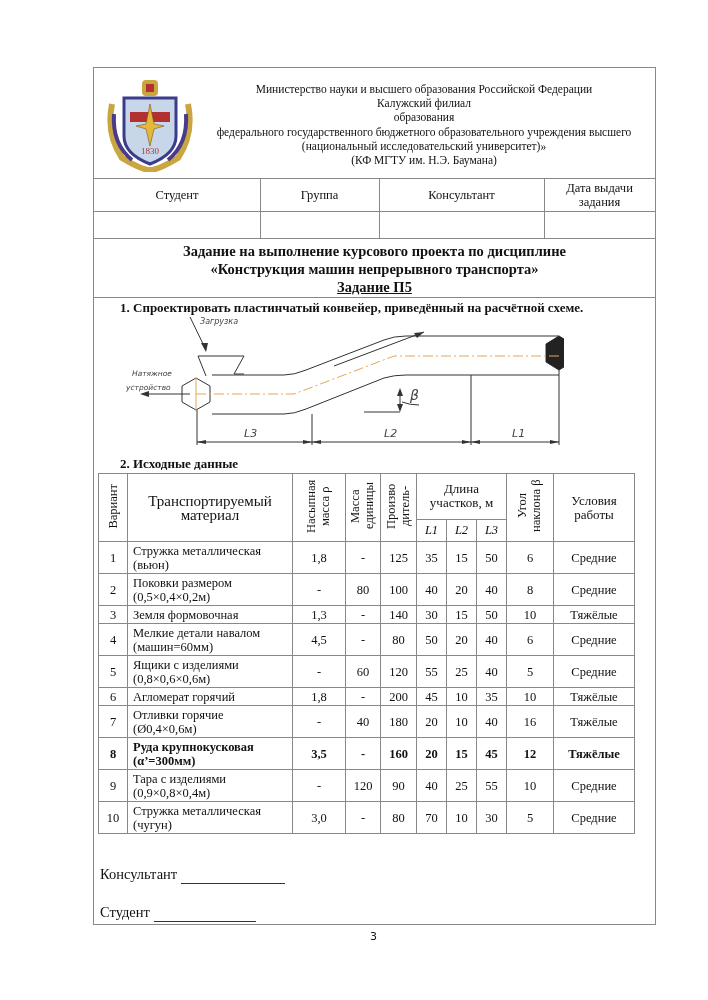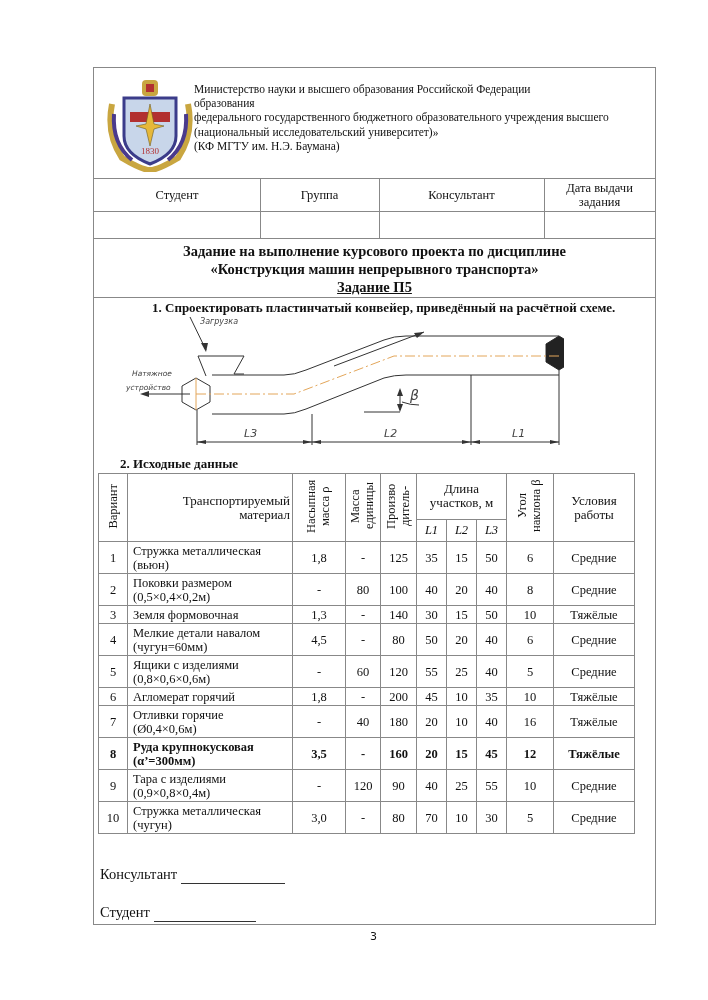--- a/index.html
+++ b/index.html
@@ -1,20 +1,20 @@
 <!DOCTYPE html>
 <html><head>
 <meta charset="utf-8">
 <style>
   html,body{margin:0;padding:0;background:#fff;}
   body{width:708px;height:1000px;position:relative;font-family:"Liberation Serif",serif;color:#111;overflow:hidden;}
   .frame{position:absolute;left:93px;top:67px;width:563px;height:858px;border:1px solid #888;box-sizing:border-box;}
   .hdr{position:absolute;left:0;top:0;width:561px;height:110px;}
   .logo{position:absolute;left:8px;top:6px;width:96px;height:98px;}
-  .hdrtext{position:absolute;left:100px;top:14px;width:460px;text-align:left;font-size:11.5px;line-height:14.2px;}
+  .hdrtext{position:absolute;left:100px;top:14px;width:460px;text-align:center;font-size:11.5px;line-height:14.2px;}
   .hline{position:absolute;left:0;height:1px;background:#888;width:561px;}
   .vline{position:absolute;width:1px;background:#888;}
   .cell{position:absolute;display:flex;align-items:center;justify-content:center;text-align:center;font-size:12.5px;line-height:14px;}
   .title{position:absolute;left:0;width:561px;text-align:center;font-weight:bold;font-size:14.5px;line-height:18px;}
   .sec{position:absolute;font-weight:bold;font-size:13px;}
   table.data{position:absolute;left:4px;top:405px;border-collapse:collapse;font-size:12.5px;}
   table.data td{border:1px solid #888;text-align:center;padding:0 2px;line-height:14px;}
   table.data td.mat{text-align:left;padding-left:5px;}
   .vert{writing-mode:vertical-rl;transform:rotate(180deg);display:inline-block;white-space:nowrap;line-height:14px;}
   tr.bold td{font-weight:bold;}
@@ -33,20 +33,21 @@
       <path d="M12 40 Q10 70 30 86 M84 40 Q86 70 66 86" fill="none" stroke="#4a3a8c" stroke-width="4"></path>
       <path d="M22 24 L74 24 L74 62 Q74 80 48 90 Q22 80 22 62 Z" fill="#c8d6ea" stroke="#3b3c8a" stroke-width="3"></path>
       <rect x="40" y="6" width="16" height="16" rx="4" fill="#c9a640"></rect>
       <rect x="44" y="10" width="8" height="8" fill="#b23030"></rect>
       <rect x="28" y="38" width="40" height="10" fill="#b23030"></rect>
       <path d="M48 30 L52 50 L62 52 L52 55 L48 72 L44 55 L34 52 L44 50 Z" fill="#e6b83a" stroke="#6b5a20" stroke-width="0.6"></path>
       <text x="48" y="80" text-anchor="middle" font-size="9" fill="#b23030" font-family="Liberation Serif, serif">1830</text>
     </svg>
     <div class="hdrtext">
       <div>Министерство науки и высшего образования Российской Федерации</div>
+      <div>Калужский филиал</div>
       <div>образования</div>
       <div>федерального государственного бюджетного образовательного учреждения высшего</div>
       <div>(национальный исследовательский университет)»</div>
       <div>(КФ МГТУ им. Н.Э. Баумана)</div>
     </div>
   </div>
 
   <div class="hline" style="top:110px;"></div>
   <div class="hline" style="top:143px;"></div>
   <div class="hline" style="top:170px;"></div>
@@ -60,29 +61,29 @@
   <div class="cell" style="left:0;top:143px;width:166px;height:27px;"></div>
   <div class="cell" style="left:166px;top:143px;width:119px;height:27px;"></div>
   <div class="cell" style="left:285px;top:143px;width:165px;height:27px;"></div>
   <div class="cell" style="left:450px;top:143px;width:111px;height:27px;"></div>
 
   <div class="title" style="top:174px;">Задание на выполнение курсового проекта по дисциплине</div>
   <div class="title" style="top:192px;">«Конструкция машин непрерывного транспорта»</div>
   <div class="title" style="top:210px;text-decoration:underline;">Задание П5</div>
   <div class="hline" style="top:229px;"></div>
 
-  <div class="sec" style="left:26px;top:232px;margin-left:32px;">1.   Спроектировать пластинчатый конвейер, приведённый на расчётной схеме.</div>
+  <div class="sec" style="left:26px;top:232px;">1.   Спроектировать пластинчатый конвейер, приведённый на расчётной схеме.</div>
 
   <div class="sec" style="left:26px;top:388px;">2.   Исходные данные</div>
 
   <table class="data">
     <tbody>
         <tr style="height:45px;">
       <td rowspan="2" style="width:24px;"><span class="vert">Вариант</span></td>
-      <td rowspan="2" style="width:160px;font-size:13px;text-align:right;">Транспортируемый материал</td>
+      <td rowspan="2" style="width:160px;font-size:15px;">Транспортируемый материал</td>
       <td rowspan="2" style="width:48px;"><span class="vert" style="white-space:normal;height:64px;width:30px;">Насыпная масса ρ</span></td>
       <td rowspan="2" style="width:30px;"><span class="vert" style="white-space:normal;height:64px;width:30px;">Масса единицы</span></td>
       <td rowspan="2" style="width:31px;"><span class="vert" style="white-space:normal;height:64px;width:30px;">Произво дитель-</span></td>
       <td colspan="3" style="font-size:13px;">Длина участков, м</td>
       <td rowspan="2" style="width:42px;"><span class="vert" style="white-space:normal;height:64px;width:30px;">Угол наклона β</span></td>
       <td rowspan="2" style="width:76px;font-size:13px;">Условия работы</td>
     </tr>
     <tr style="height:22px;font-style:italic;">
       <td style="width:25px;">L1</td>
       <td style="width:25px;">L2</td>
@@ -131,21 +132,21 @@
           <td>30</td>
           <td>15</td>
           <td>50</td>
           <td>10</td>
           <td>Тяжёлые</td>
         </tr>
         <tr style="height: 32px;">
           <td>4</td>
           <td class="mat">
             <div>Мелкие детали навалом</div>
-            <div>(чугун=60мм)</div>
+            <div>(машин=60мм)</div>
           </td>
           <td>4,5</td>
           <td>-</td>
           <td>80</td>
           <td>50</td>
           <td>20</td>
           <td>40</td>
           <td>6</td>
           <td>Средние</td>
         </tr>

